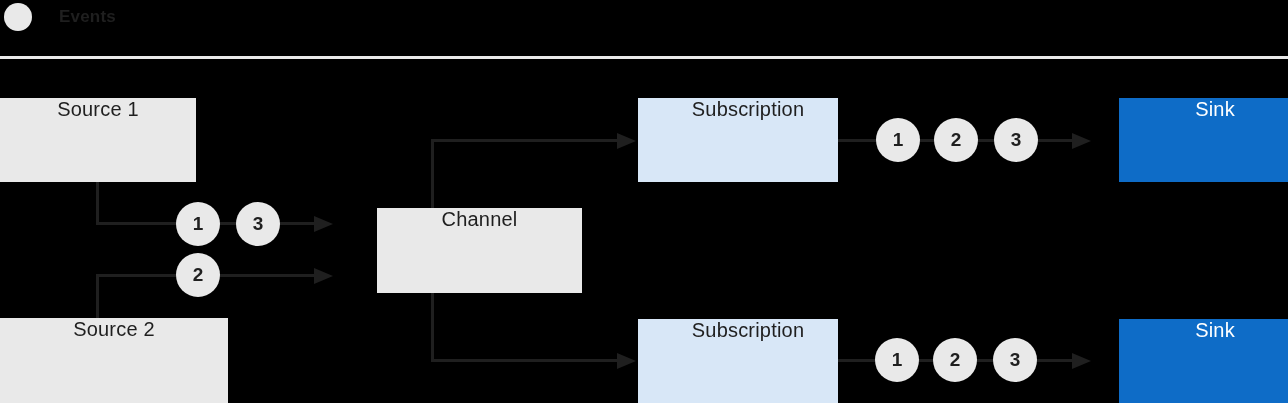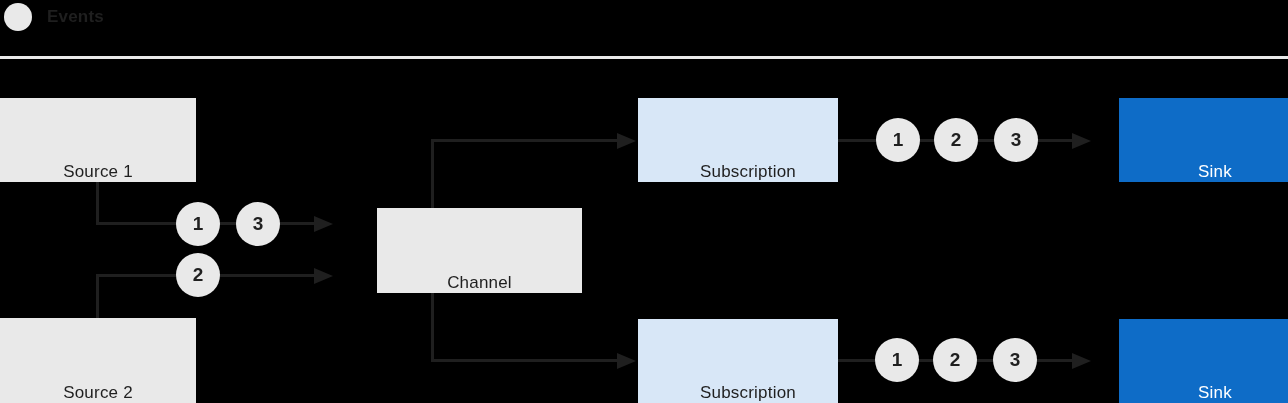--- a/index.html
+++ b/index.html
@@ -24,21 +24,21 @@
     height: 403px;
     background: var(--background);
   }
 
   
   .legend {
     position: absolute;
     left: 4px; top: 3px;
     display: flex;
     align-items: center;
-    gap: 15px;
+    gap: 27px;
   }
   .legend-circle {
     width: 28px; height: 28px;
     border-radius: 50%;
     background: var(--node-gray);
   }
   .legend-label {
     font-size: 17px;
     font-weight: 700;
     color: var(--text-dark);
@@ -49,23 +49,23 @@
     position: absolute;
     left: 0; top: 56px;
     width: 1288px; height: 3px;
     background: var(--node-gray);
   }
 
   
   .node {
     position: absolute;
     display: flex;
-    align-items: flex-end;
+    align-items: flex-start;
     justify-content: center;
-    font-size: 17px;
+    font-size: 20px;
     color: var(--text-dark);
     letter-spacing: .2px;
   }
   .node-gray { background: var(--node-gray); }
   .node-subscription { background: var(--subscription-blue); padding-left: 20px; }
   .node-sink { background: var(--sink-blue); color: var(--text-light); margin-left: 24px; }
 
   
   .line {
     position: absolute;
@@ -123,21 +123,21 @@
 
   <div class="line" style="left:838px; top:139px; width:236px; height:3px;"></div>
   <div class="arrowhead" style="left:1072px; top:133px;"></div>
 
   <div class="line" style="left:838px; top:359px; width:236px; height:3px;"></div>
   <div class="arrowhead" style="left:1072px; top:353px;"></div>
 
   <div class="node node-gray" style="left:0; top:98px; width:196px; height:84px;">
     <span>Source 1</span>
   </div>
-  <div class="node node-gray" style="left:0; top:318px; width:196px; height:85px;">
+  <div class="node node-gray" style="left:0; top:318px; width:228px; height:85px;">
     <span>Source 2</span>
   </div>
   <div class="node node-gray" style="left:333px; top:208px; width:205px; height:85px;margin-left:44px;">
     <span>Channel</span>
   </div>
   <div class="node node-subscription" style="left:638px; top:98px; width:200px; height:84px;">
     <span>Subscription</span>
   </div>
   <div class="node node-subscription" style="left:638px; top:319px; width:200px; height:84px;">
     <span>Subscription</span>

